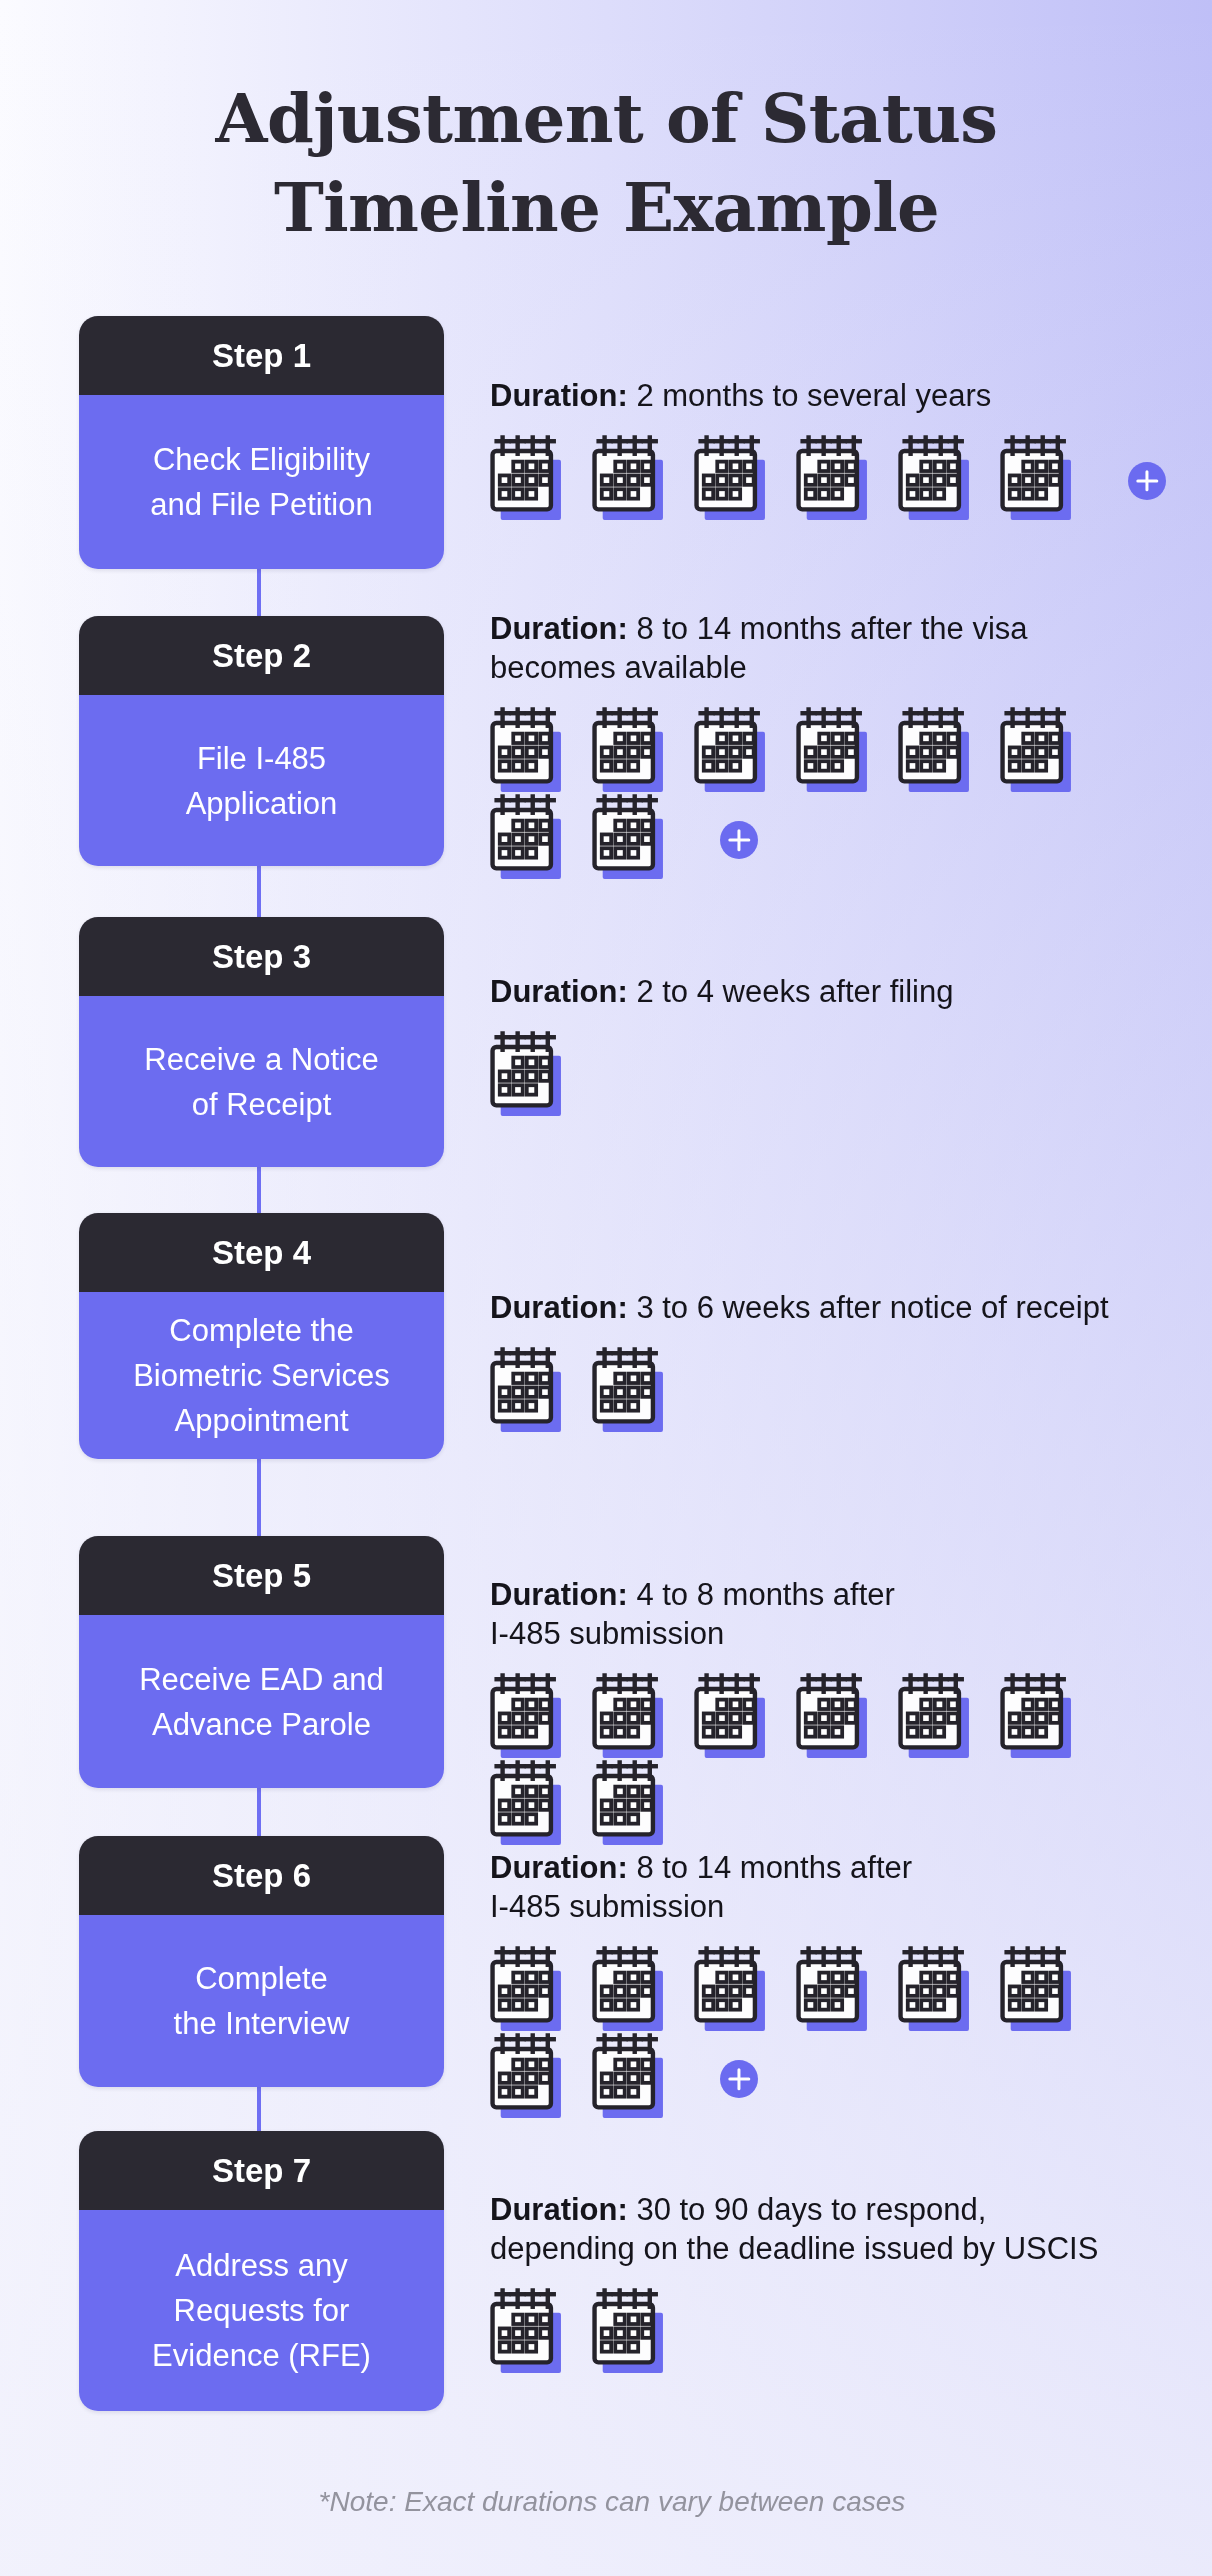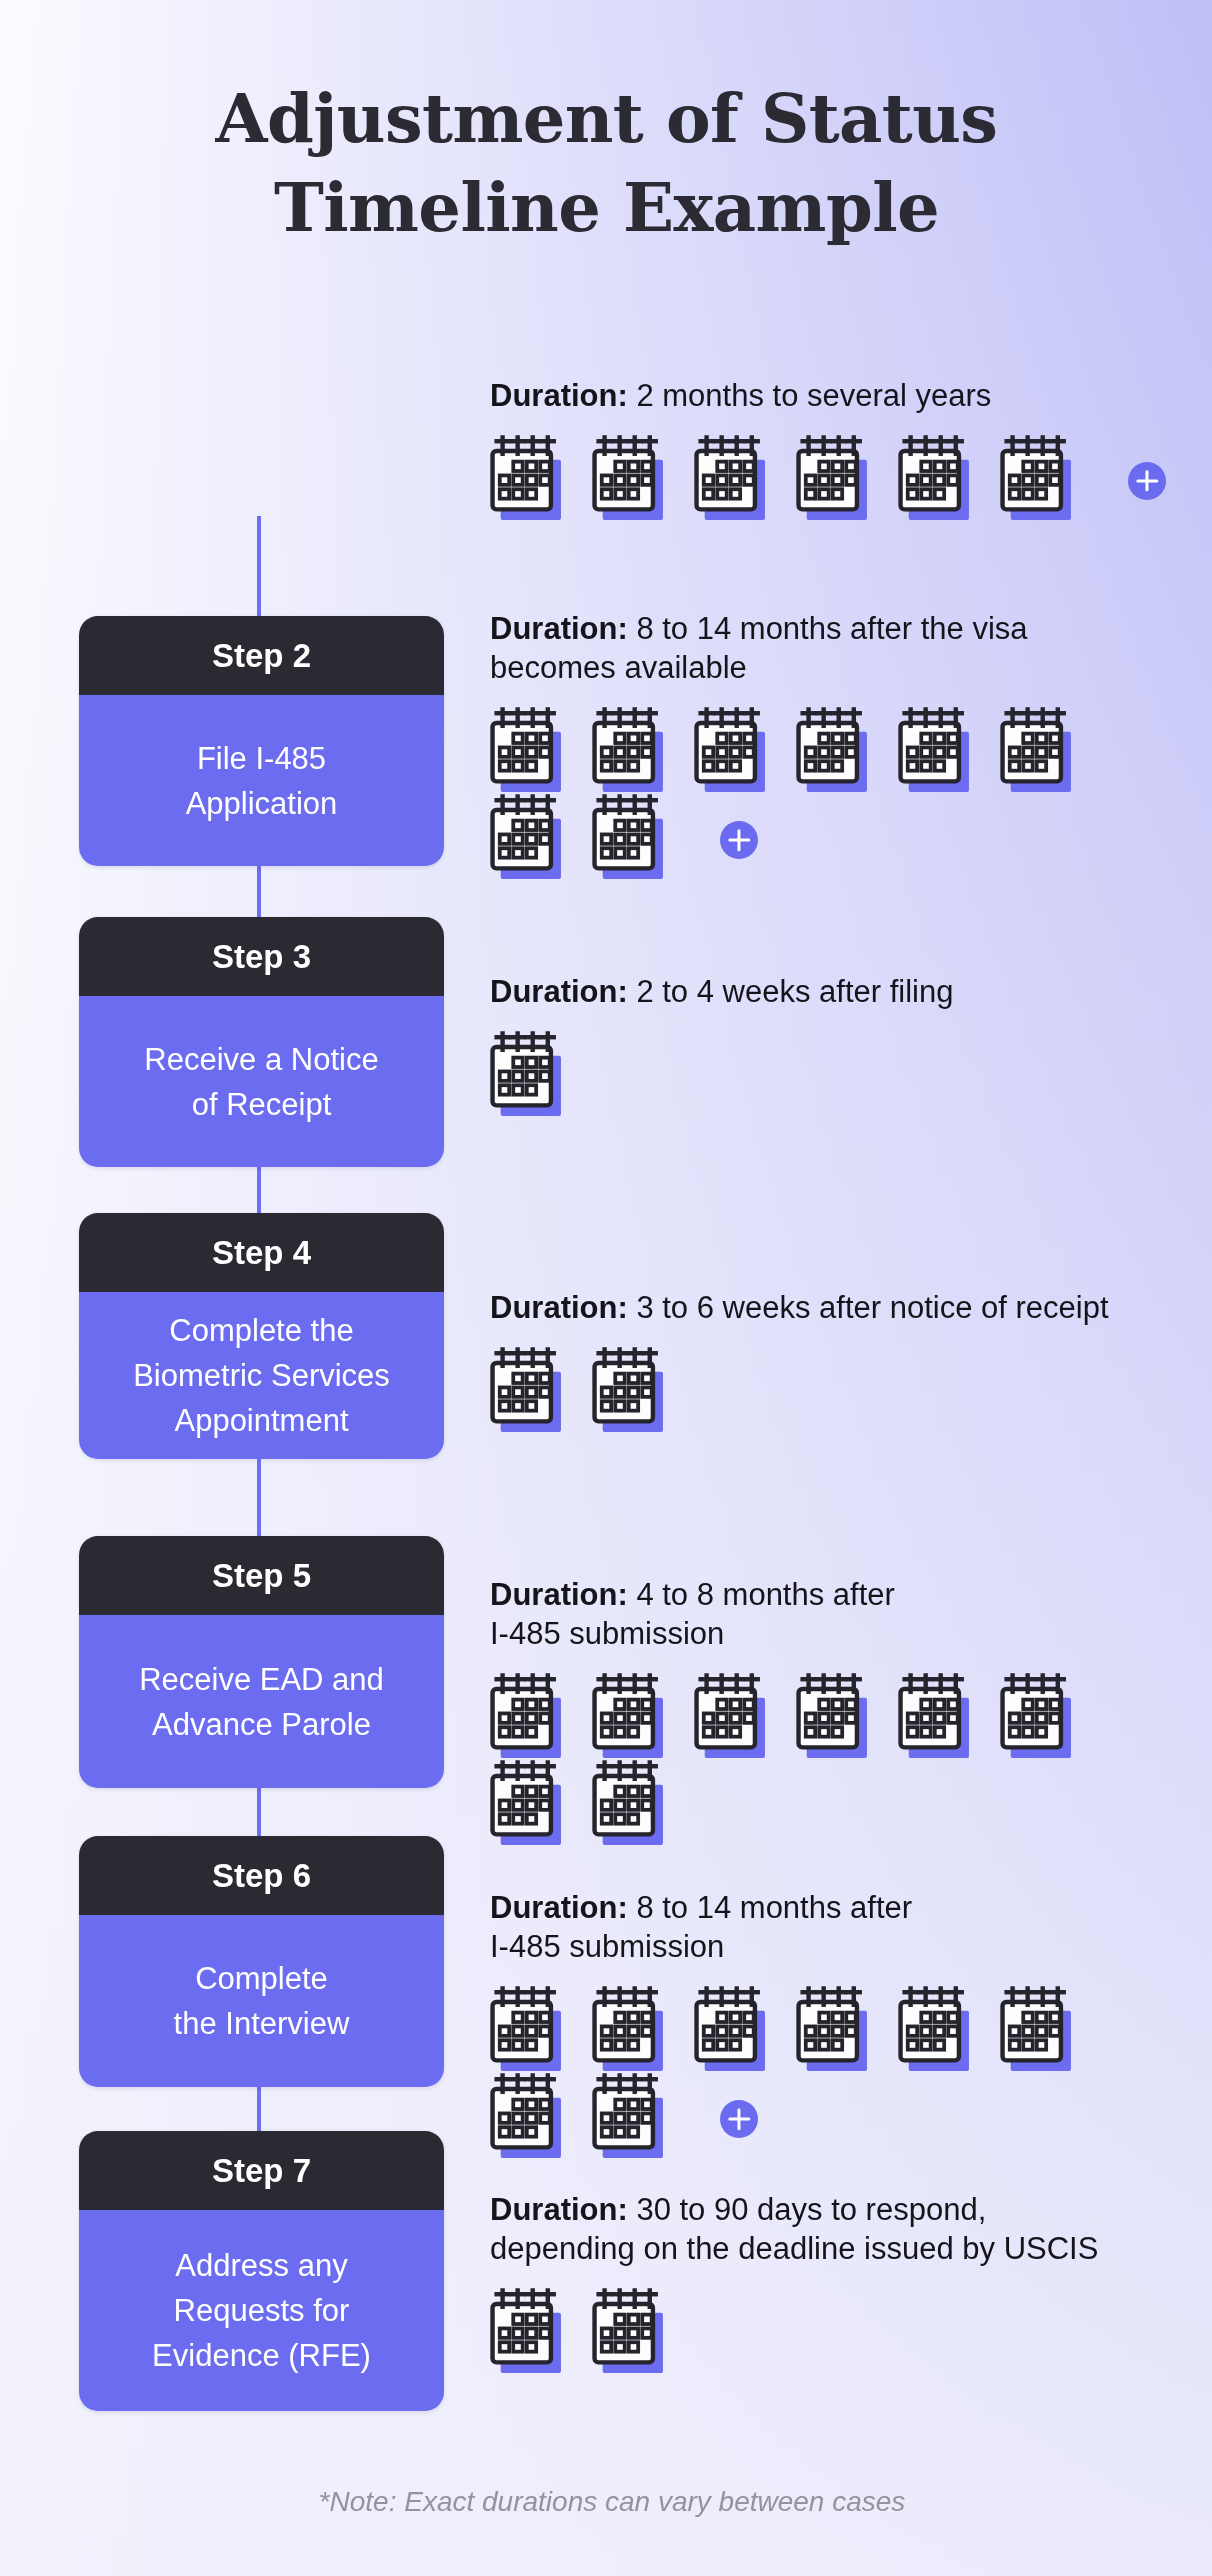--- a/index.html
+++ b/index.html
@@ -96,20 +96,27 @@
 </head>
 <body>
 
 <div class="page">
 
   <h1 class="title">Adjustment of Status
 Timeline Example</h1>
 
   <div class="connector"></div>
 
+  <div class="card" style="top:316px;height:253px">
+    <div class="card-head">
+      <span>Step 1</span>
+    </div>
+    <div class="card-body">Check Eligibility
+and File Petition</div>
+  </div>
   <div class="right" style="top:376px">
     <p class="dur"><b>Duration:</b> <span>2 months to several years</span></p>
     <div class="cals">
         <div class="cal-row">
           <svg class="cal" width="71" height="86" viewBox="0 0 113 137">
             <rect x="17" y="41" width="96" height="96" rx="3" fill="#6c6cf0"></rect>
             <rect x="4" y="27" width="93" height="93" rx="6" fill="#fdfdfe" stroke="#25232b" stroke-width="7"></rect>
             <rect x="7" y="8" width="26" height="7" fill="#25232b"></rect>
             <rect x="16.5" y="2" width="7" height="33" fill="#25232b"></rect>
             <rect x="31" y="8" width="26" height="7" fill="#25232b"></rect>
@@ -730,21 +737,21 @@
       </div>
   </div>
 
   <div class="card" style="top:1836px;height:251px">
     <div class="card-head">
       <span>Step 6</span>
     </div>
     <div class="card-body">Complete
 the Interview</div>
   </div>
-  <div class="right" style="top:1888px">
+  <div class="right" style="top:1848px">
     <p class="dur"><b>Duration:</b> <span>8 to 14 months after
 I-485 submission</span></p>
     <div class="cals">
         <div class="cal-row">
           <svg class="cal" width="71" height="86" viewBox="0 0 113 137">
             <rect x="17" y="41" width="96" height="96" rx="3" fill="#6c6cf0"></rect>
             <rect x="4" y="27" width="93" height="93" rx="6" fill="#fdfdfe" stroke="#25232b" stroke-width="7"></rect>
             <rect x="7" y="8" width="26" height="7" fill="#25232b"></rect>
             <rect x="16.5" y="2" width="7" height="33" fill="#25232b"></rect>
             <rect x="31" y="8" width="26" height="7" fill="#25232b"></rect>

